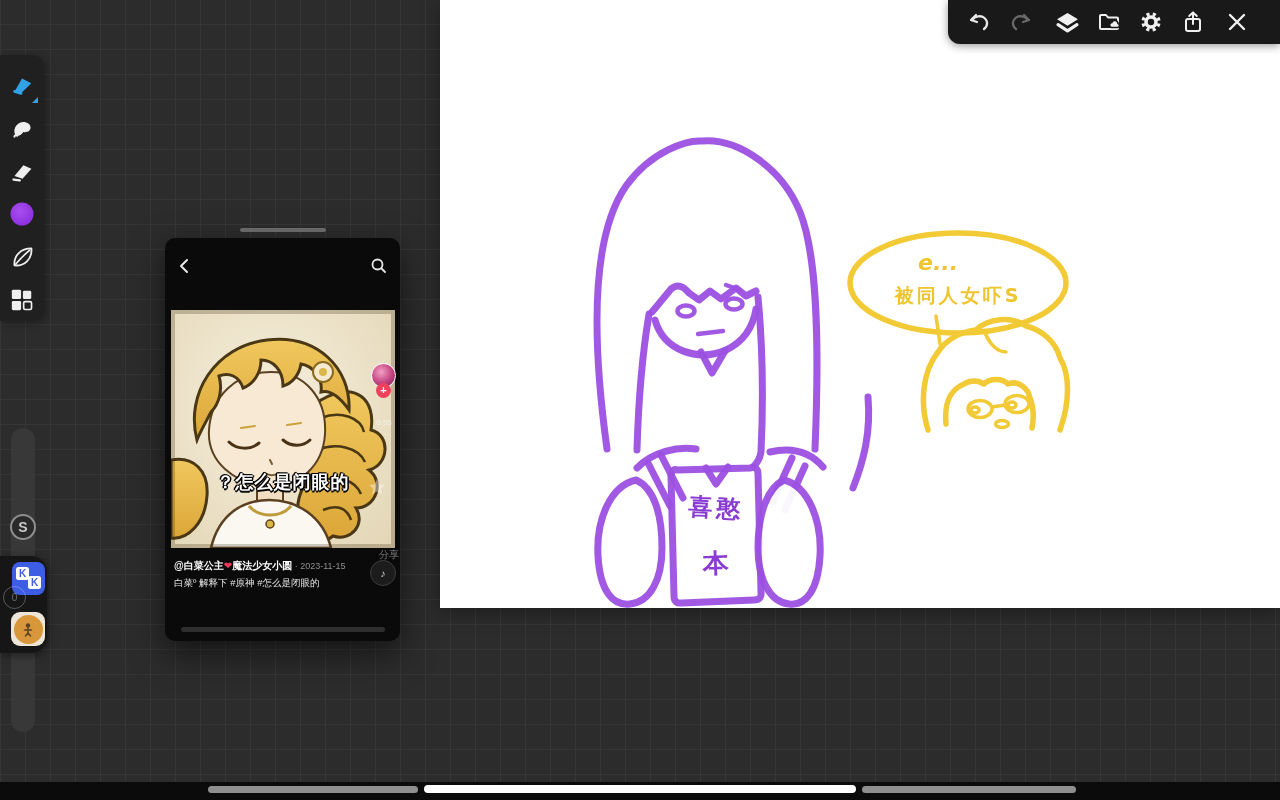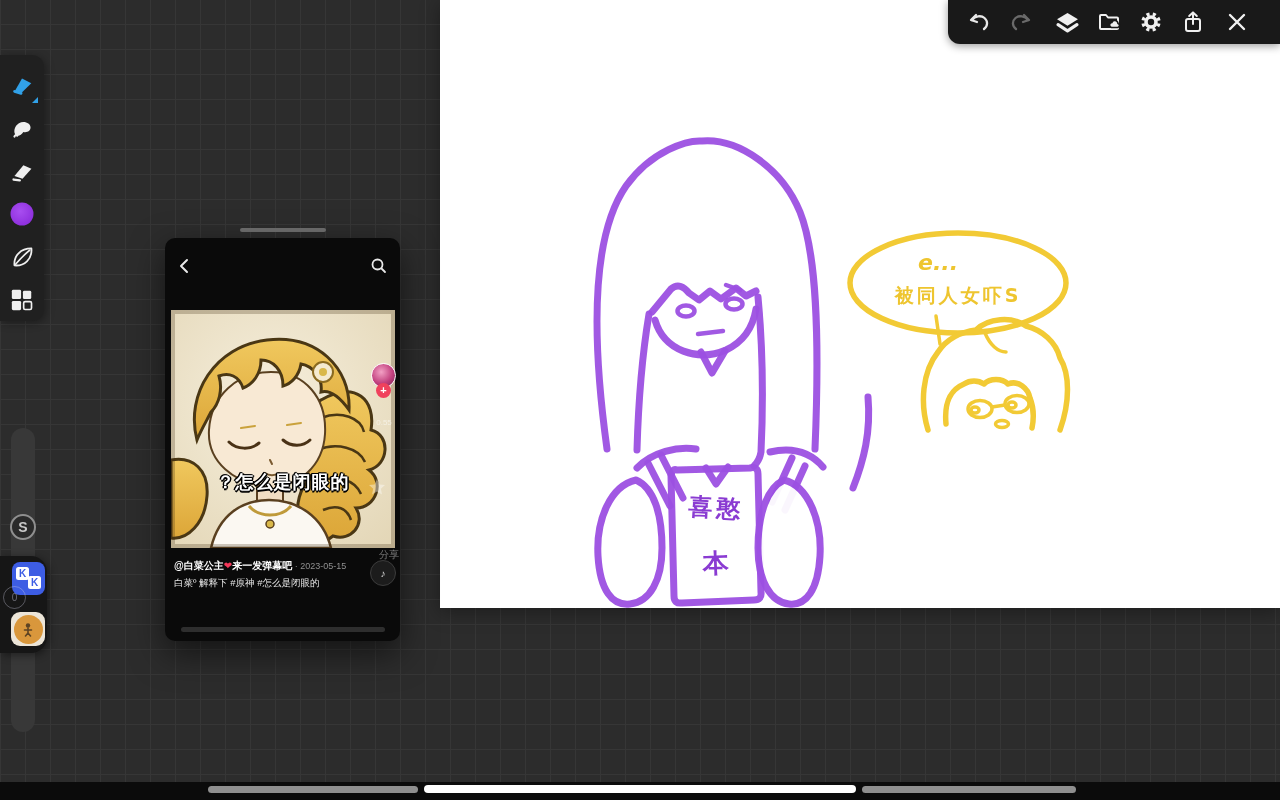--- a/index.html
+++ b/index.html
@@ -321,21 +321,21 @@
   <div id="vw-follow" class="vw-abs">+</div>
   <div id="vw-like-count" class="vw-abs">0.55</div>
   <div id="vw-star" class="vw-abs">
     <svg width="18" height="18" viewBox="0 0 18 18">
         <polygon points="9,1 11.4,6.4 17,7 12.8,10.8 14,16.6 9,13.6 4,16.6 5.2,10.8 1,7 6.6,6.4" fill="#ffffff"></polygon>
       </svg>
   </div>
   <div id="vw-share-label" class="vw-abs">分享</div>
 
   <div id="vw-meta1" class="vw-abs">
-    <span>@白菜公主</span><span class="heart">❤</span><span>来一发弹幕吧</span><span class="date"><span> · </span><span>2023-05-15</span></span>
+    <span>@白菜公主</span><span class="heart">❤</span><span>魔法少女小圆</span><span class="date"><span> · </span><span>2023-11-15</span></span>
   </div>
   <div id="vw-disc" class="vw-abs">♪</div>
   <div id="vw-meta2" class="vw-abs">白菜º 解释下 #原神 #怎么是闭眼的</div>
 
   <div id="vw-homebar" class="vw-abs"></div>
 </div>
 
 <div id="bottom-strip" class="abs"></div>
 <div id="bar-left" class="indicator"></div>
 <div id="bar-home" class="indicator"></div>

